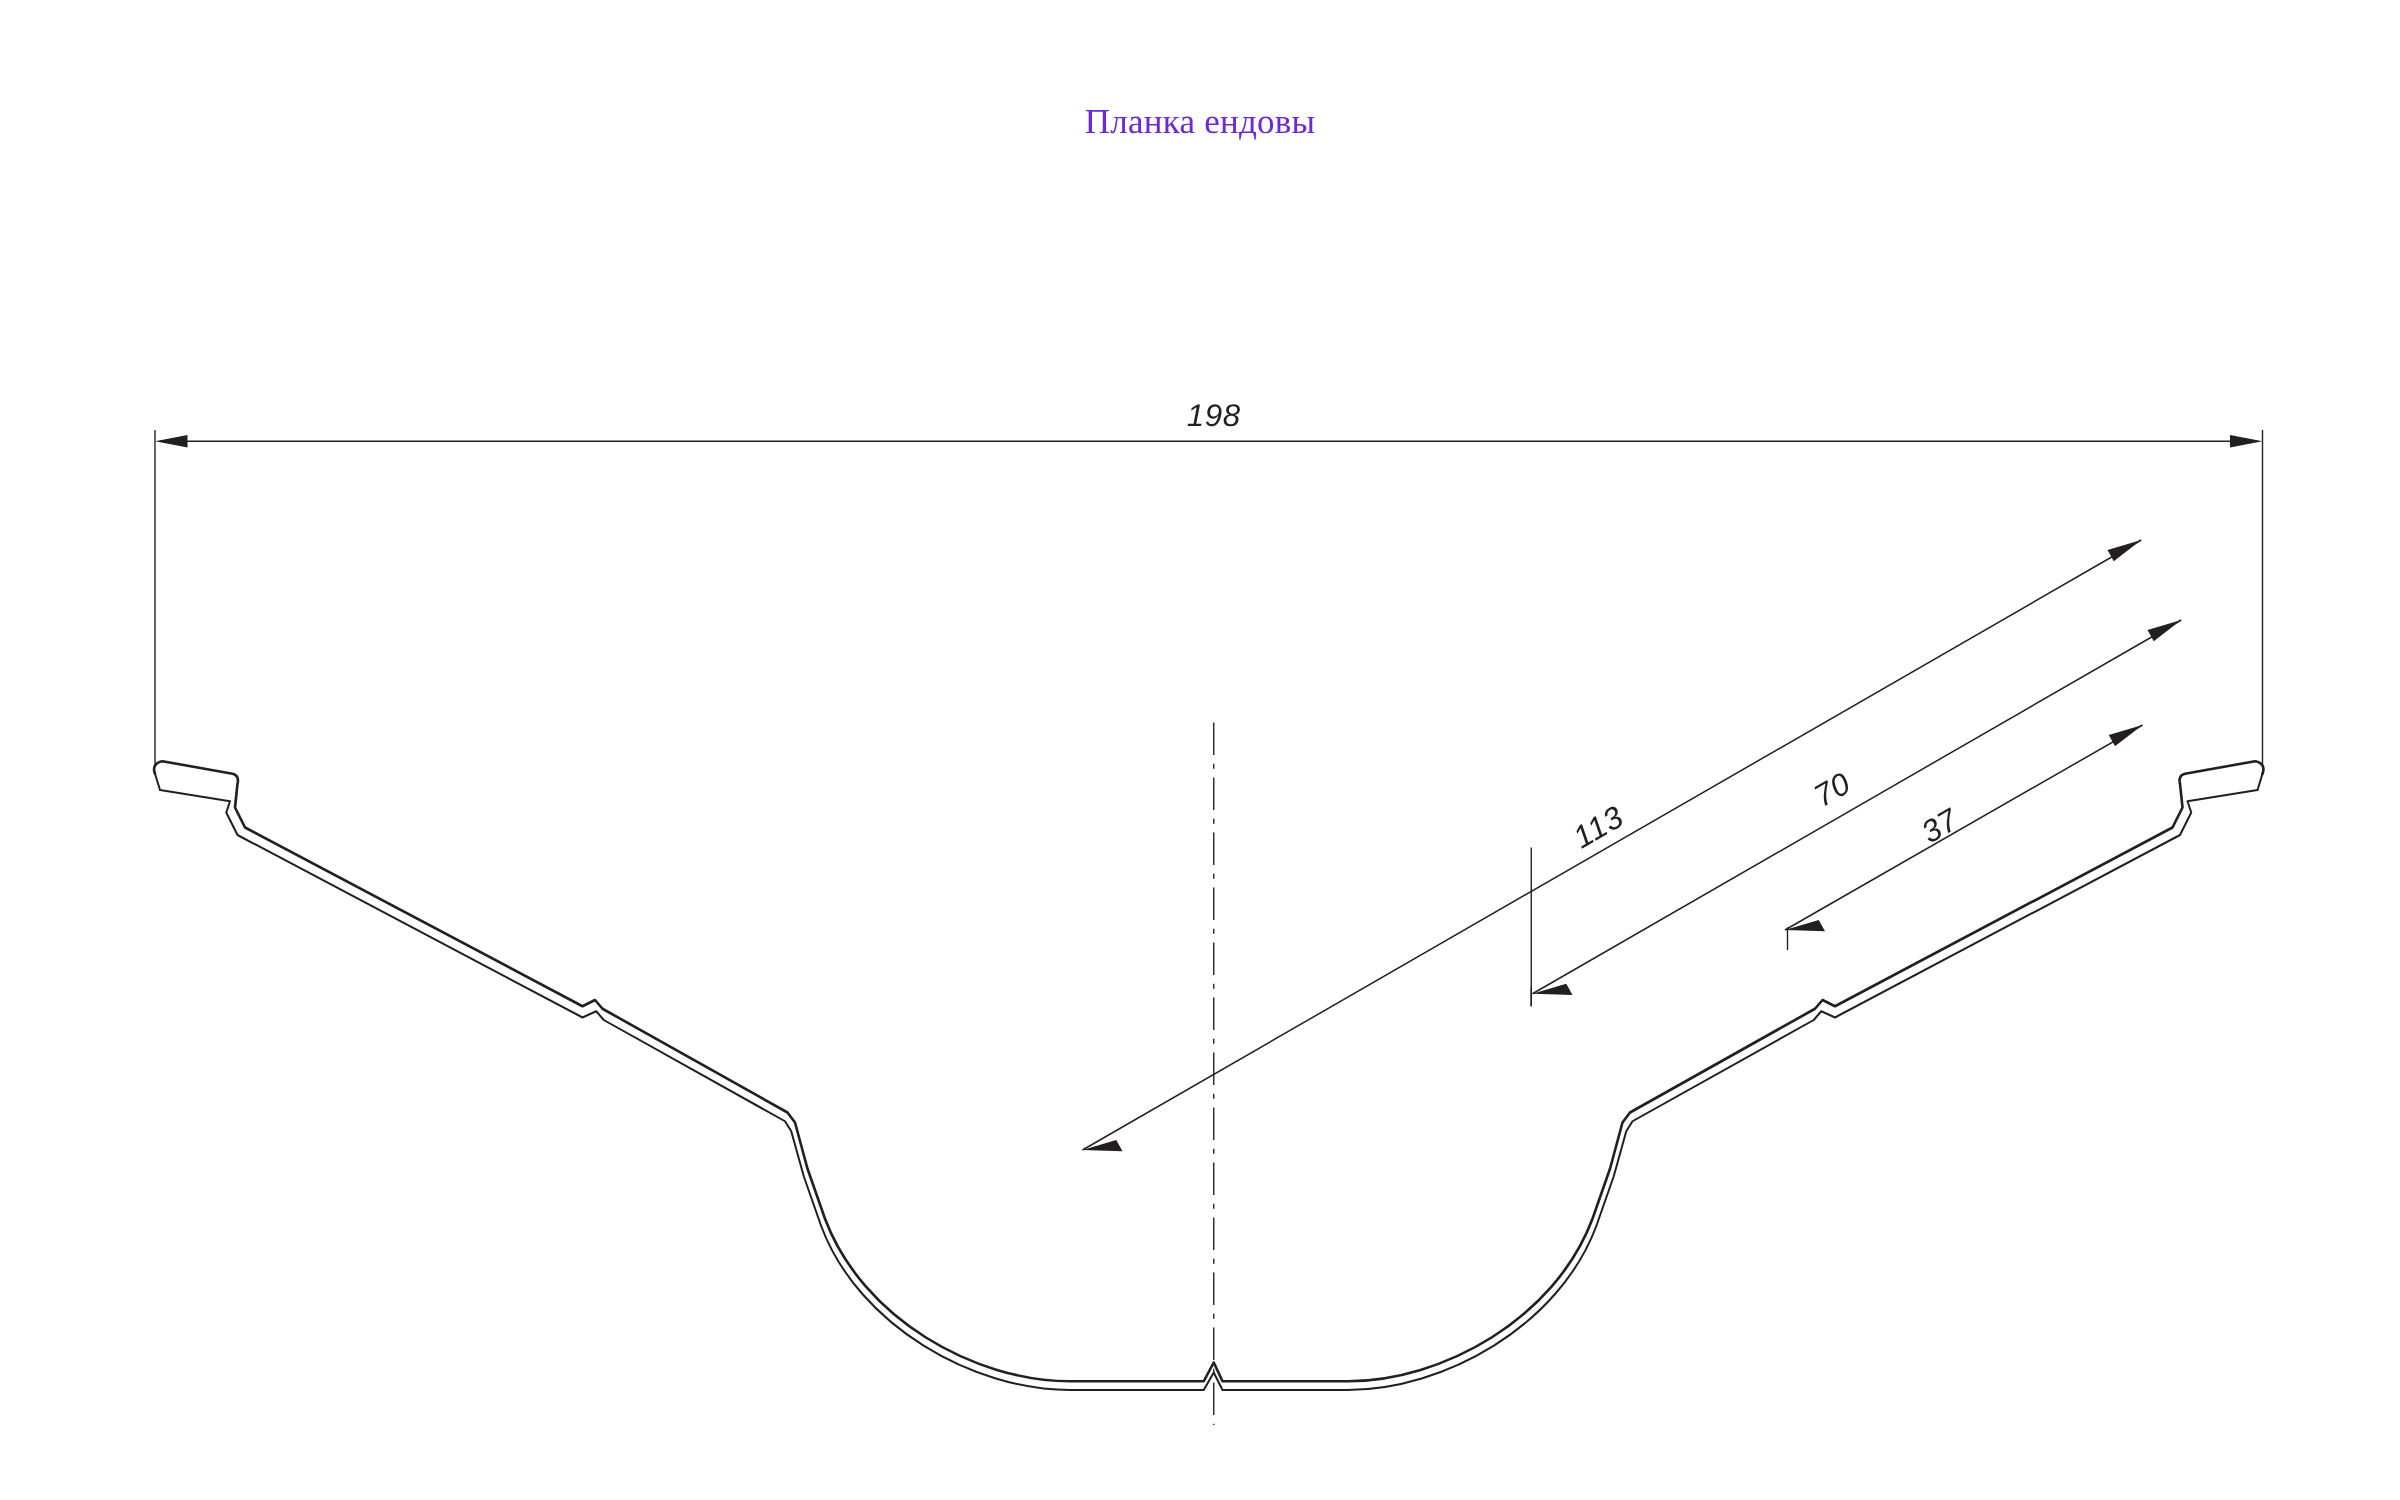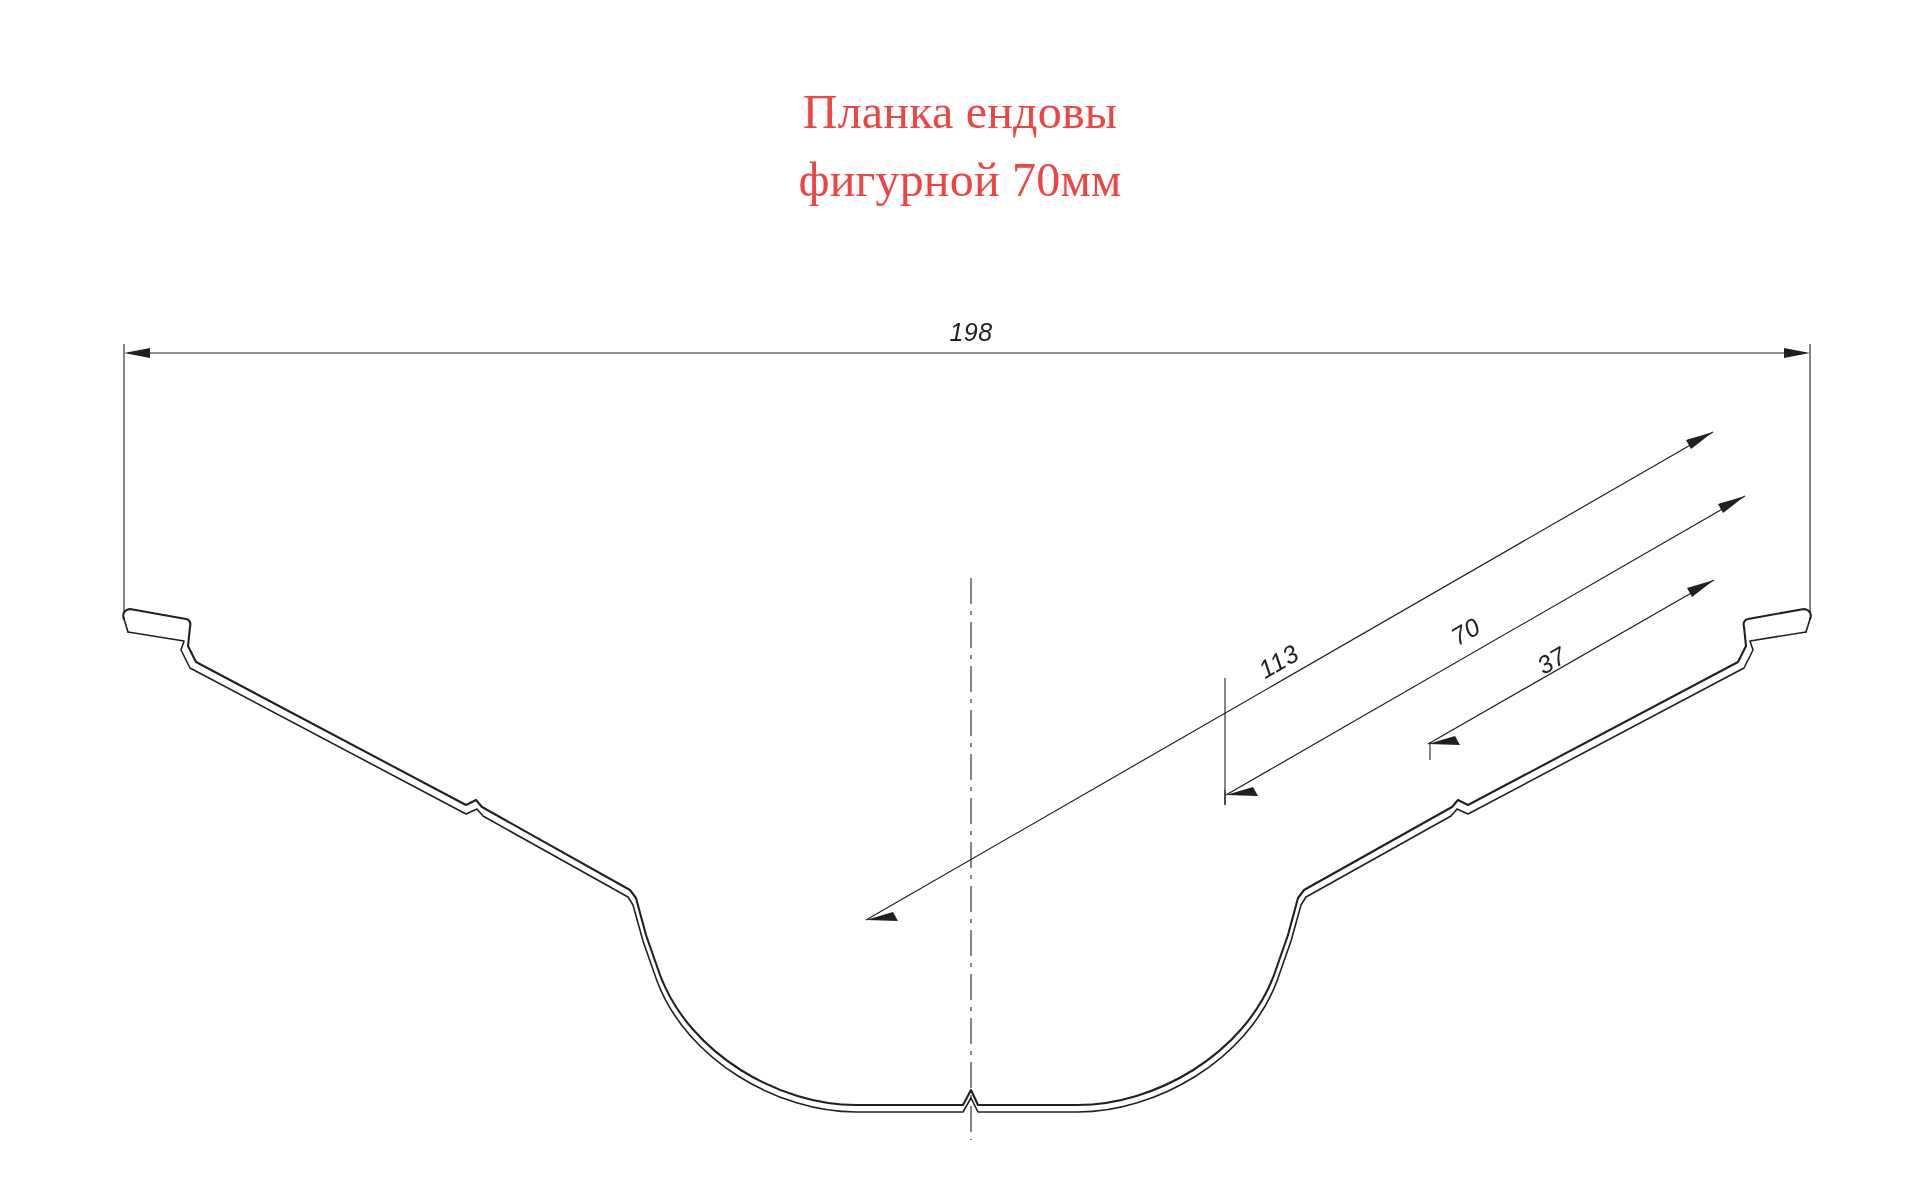--- a/index.html
+++ b/index.html
@@ -23,23 +23,23 @@
   .title-block {
     position: absolute;
     left: 0;
     top: 78px;
     width: 1920px;
     text-align: center;
     pointer-events: none;
   }
   .title-line {
     font-family: "Liberation Serif", serif;
-    font-size: 48px;
+    font-size: 28px;
     line-height: 1.42;
-    color: #ef4444;
+    color: #6d28d9;
     letter-spacing: 0.2px;
   }
   svg.drawing {
     position: absolute;
     left: 0;
     top: 0;
     width: 1920px;
     height: 1200px;
   }
   .outline {
@@ -84,21 +84,20 @@
     letter-spacing: 0.5px;
   }
 </style>
 </head>
 <body>
 
 <div id="sheet">
 
   <div class="title-block">
     <div class="title-line">Планка ендовы</div>
-    <div class="title-line">фигурной 70мм</div>
   </div>
 
   <svg class="drawing" viewBox="0 0 1920 1200">
 
     <g>
       <path class="outline" d="
         M 124,619
         C 122,614 124,610 130,609
         L 186,619
         C 190,620 191,623 190,627

